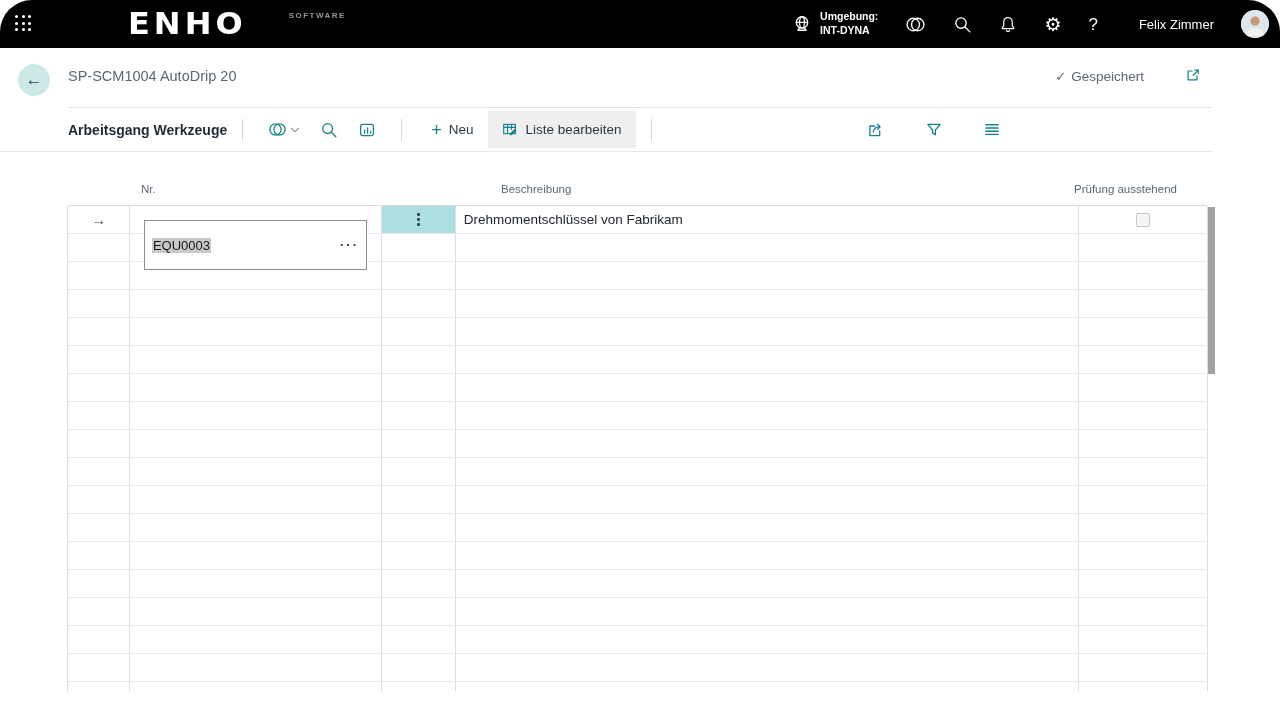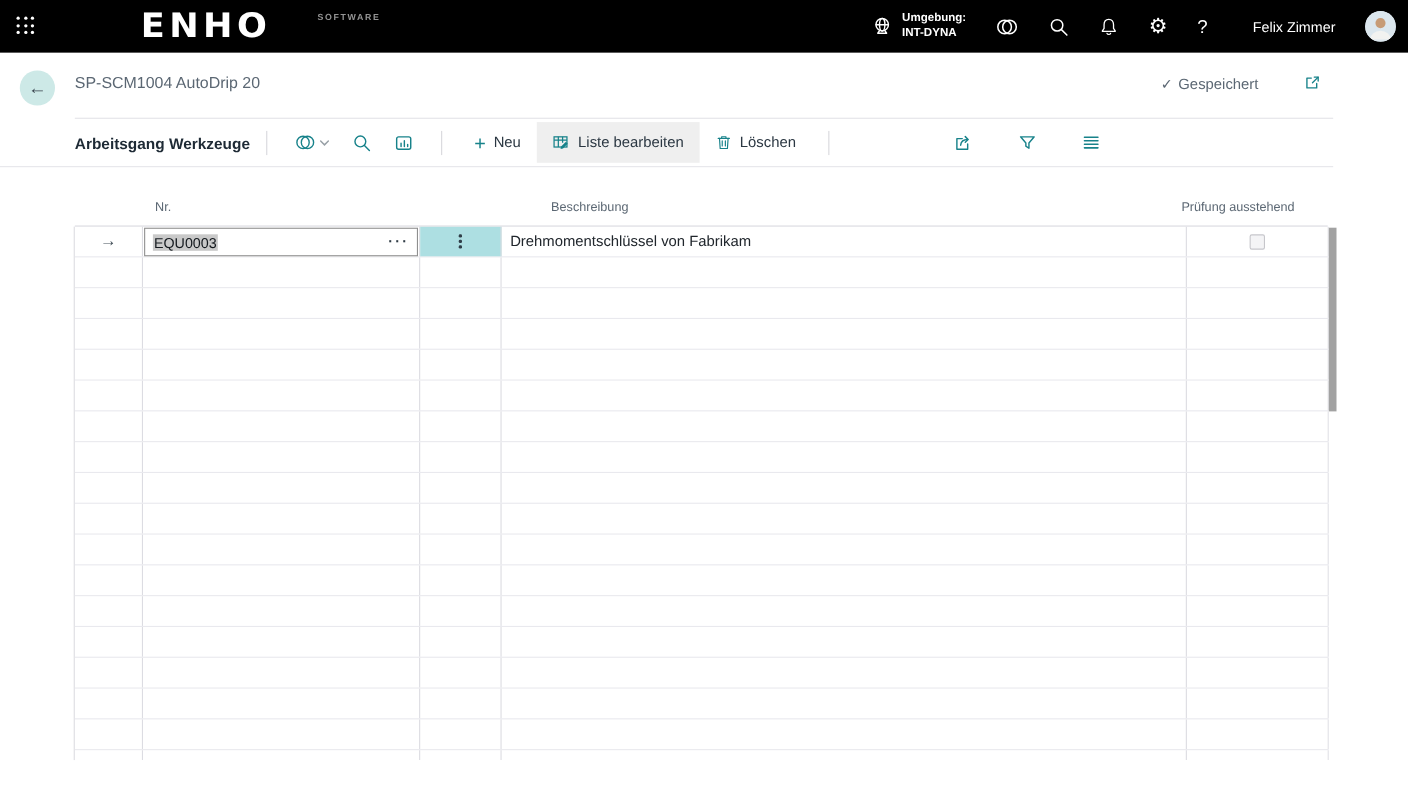--- a/index.html
+++ b/index.html
@@ -1,17 +1,17 @@
 <!DOCTYPE html>
 <html style="--accent: #17828a; --topbar-bg: #000000; --active-btn-bg: #efefef; --row-highlight: #addfe2; --text-selection: #c9c9c9; --back-circle: #cde9e7; --grid-line: #e9e9ee; --grid-line-v: #dcdce2; --muted-text: #5b6773; --scrollbar-thumb: #a2a2a2;"><head>
 <meta charset="utf-8">
 <style>
   html,body{margin:0;padding:0;background:#fff;}
   .canvas{position:relative;width:1280px;height:720px;background:#ffffff;overflow:hidden;
-          font-family:"Liberation Sans", sans-serif;color:#252b31;}
+          font-family:"Liberation Sans", sans-serif;color:#252b31;border-radius:32px;}
 
   
   .topbar{position:absolute;left:0;top:0;width:1280px;height:48px;background:var(--topbar-bg,#000);color:#fff;}
   .waffle{position:absolute;left:15px;top:15px;width:17px;height:17px;display:grid;
           grid-template-columns:repeat(3,3px);grid-template-rows:repeat(3,3px);gap:3.5px;cursor:pointer;background:none;border:none;padding:0;}
   .waffle i{width:3px;height:3px;background:#fff;border-radius:50%;}
   .logo{position:absolute;left:128px;top:5px;display:flex;align-items:flex-start;}
   .logo-text{font-family:"DejaVu Sans", sans-serif;font-weight:800;font-size:32px;line-height:36px;
              letter-spacing:4px;color:#fff;transform:scaleY(.96);}
   .logo-sub{font-size:8px;letter-spacing:1.5px;color:#949494;font-weight:700;margin-left:5px;margin-top:6px;padding-left:37px;}
@@ -59,22 +59,22 @@
   .tbody{position:absolute;left:67px;top:206px;width:1141px;height:485px;overflow:hidden;
          border-left:1px solid var(--grid-line-v,#dcdce2);box-sizing:border-box;}
   .tr{display:flex;height:28px;border-bottom:1px solid var(--grid-line,#e9e9ee);box-sizing:border-box;}
   .td{border-right:1px solid var(--grid-line-v,#dcdce2);box-sizing:border-box;height:100%;}
   .td-sel{width:68px;display:flex;align-items:center;justify-content:center;}
   .td-nr{width:277px;}
   .td-dots{width:81px;display:flex;align-items:center;justify-content:center;}
   .td-desc{width:684px;display:flex;align-items:center;padding-left:8px;font-size:13.5px;color:#20262c;box-sizing:border-box;}
   .td-check{width:142px;display:flex;align-items:center;justify-content:center;}
   .row-arrow{font-size:15px;color:#44505a;}
-  .cell-input{margin:1px;height:24px;border:1px solid #8f8f8f;background:#fff;display:flex;align-items:center;
-              padding:0 7px;cursor:text;}
+  .cell-input{margin:14px;height:24px;border:1px solid #8f8f8f;background:#fff;display:flex;align-items:center;
+              padding:12px 7px;cursor:text;}
   .sel-text{background:var(--text-selection,#c9c9c9);font-size:13px;color:#14191e;padding:0 1px;}
   .assist{margin-left:auto;color:#2f3b45;font-size:13px;font-weight:700;letter-spacing:2px;line-height:0;cursor:pointer;}
   .td-dots.hl{background:var(--row-highlight,#addfe2);cursor:pointer;}
   .vdots{display:flex;flex-direction:column;gap:2.5px;}
   .vdots i{width:2.5px;height:2.5px;background:#2f3e48;border-radius:50%;}
   .checkbox{width:12px;height:12px;border:1px solid #c6c6cb;background:#f4f4f6;border-radius:2px;display:block;}
   .scroll-thumb{position:absolute;left:1208px;top:207px;width:7px;height:167px;background:var(--scrollbar-thumb,#a2a2a2);cursor:pointer;}
 
   svg{display:block;}
 </style>
@@ -200,31 +200,20 @@
     </button>
     <button class="txt-btn active">
       <span class="btn-ic">
         <svg width="17" height="17" viewBox="0 0 18 18" fill="none" stroke="currentColor" stroke-width="1.2">
           <rect x="1.8" y="3.6" width="12.4" height="9.8"></rect>
           <path d="M1.8 6.8h12.4M5.9 3.6v9.8M10 3.6v5.6"></path>
           <path d="M10.4 14.8l-2.4.6.6-2.4 4.6-4.6 1.8 1.8z" fill="currentColor" stroke="none"></path>
         </svg>
       </span>
       <span>Liste bearbeiten</span>
-    </button>
-    <button class="txt-btn">
-      <span class="btn-ic">
-        <svg width="16" height="17" viewBox="0 0 18 18" fill="none" stroke="currentColor" stroke-width="1.2" stroke-linecap="round" stroke-linejoin="round">
-          <path d="M3.2 4.8h11.6"></path>
-            <path d="M6.8 4.8V3.2h4.4v1.6"></path>
-          <path d="M4.6 4.8l.7 10.4h7.4l.7-10.4"></path>
-            <path d="M7.4 7.4v5.2M10.6 7.4v5.2"></path>
-        </svg>
-      </span>
-      <span>Löschen</span>
     </button>
     <span class="vsep"></span>
 
     <div class="right-icons">
       <button class="icon-btn">
         <svg width="19" height="18" viewBox="0 0 18 18" fill="none" stroke="currentColor" stroke-width="1.3" stroke-linecap="round" stroke-linejoin="round">
           <path d="M8.3 5H3.4v9.6h9.8V9.8"></path>
           <path d="M6.8 11c.4-3.4 2.6-5.2 6.4-5.2"></path>
           <path d="M11 3.2l2.6 2.6-2.6 2.6"></path>
         </svg>

